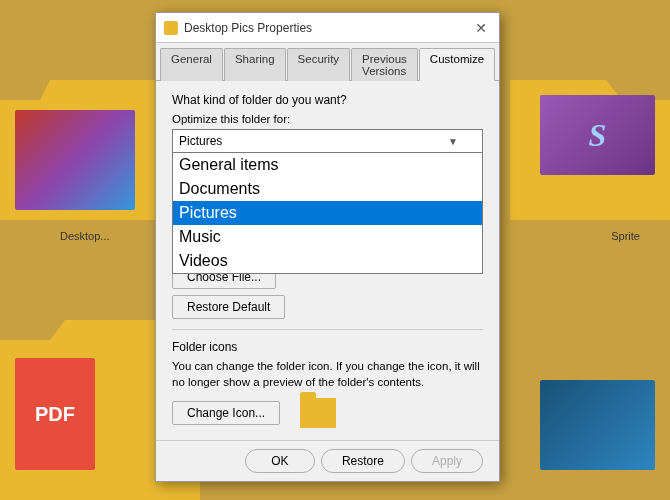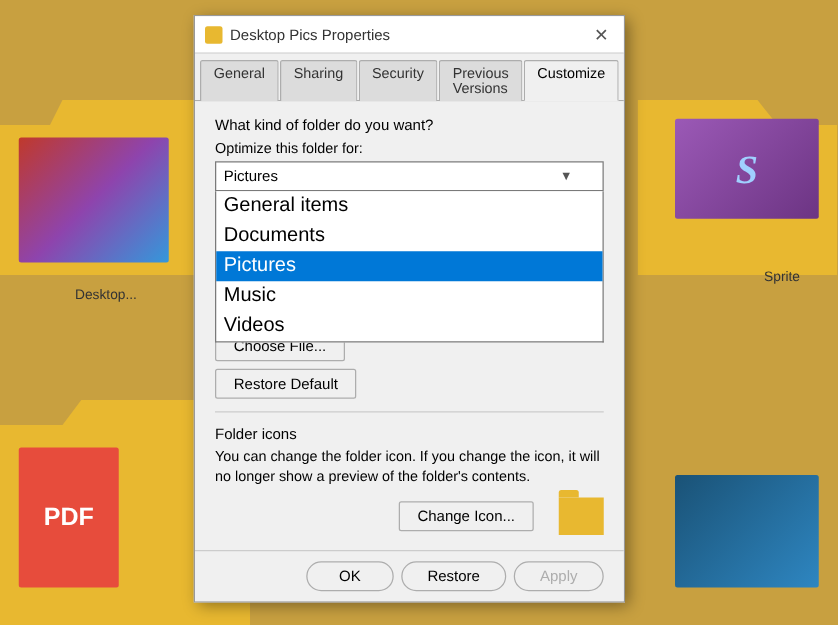--- a/index.html
+++ b/index.html
@@ -67,21 +67,21 @@
       display: flex; align-items: center; justify-content: center;
       color: white; font-size: 20px; font-weight: bold;
     }
     .bg-label-left {
       position: absolute;
       left: 60px; top: 230px;
       color: #333; font-size: 11px;
     }
     .bg-label-right {
       position: absolute;
-      right: 30px; top: 216px;
+      right: 30px; top: 230px;
       color: #333; font-size: 11px;
     }
 
     
     .dialog {
       position: absolute;
       left: 155px; top: 12px;
       width: 345px;
       background: #f0f0f0;
       border: 1px solid #999;
@@ -206,21 +206,21 @@
       border-radius: 2px;
       min-width: 82px;
       text-align: center;
     }
 
     
     .folder-icons-section { margin-top: 8px; }
     .folder-icons-title { font-size: 12px; font-weight: normal; margin-bottom: 4px; color: #000; }
     .folder-icons-desc { font-size: 11.5px; color: #000; margin-bottom: 8px; line-height: 1.4; }
 
-    .folder-row { display: flex; align-items: center; gap: 12px; justify-content: flex-end; }
+    .folder-row { display: flex; align-items: center; gap: 12px; }
 
     
     .dialog-footer {
       padding: 8px 16px;
       display: flex;
       justify-content: flex-end;
       gap: 6px;
       border-top: 1px solid #ccc;
       background: #f0f0f0;
     }

